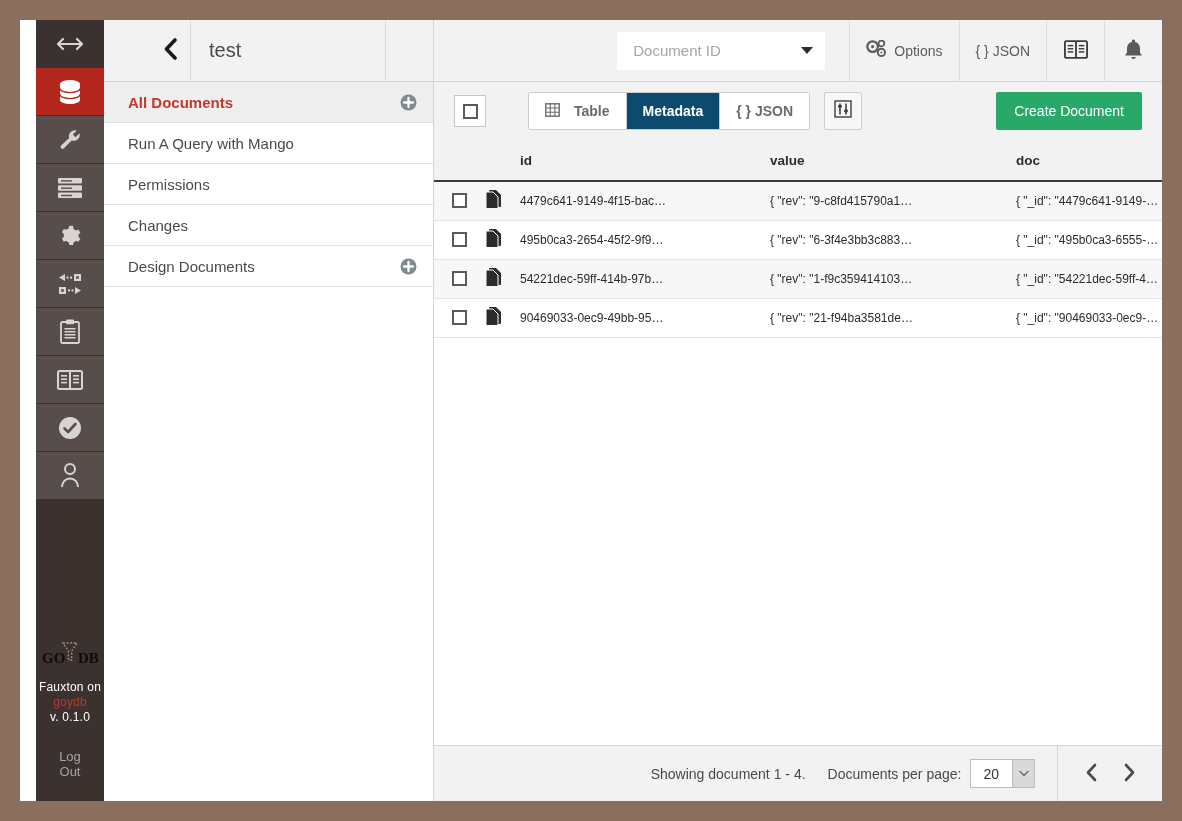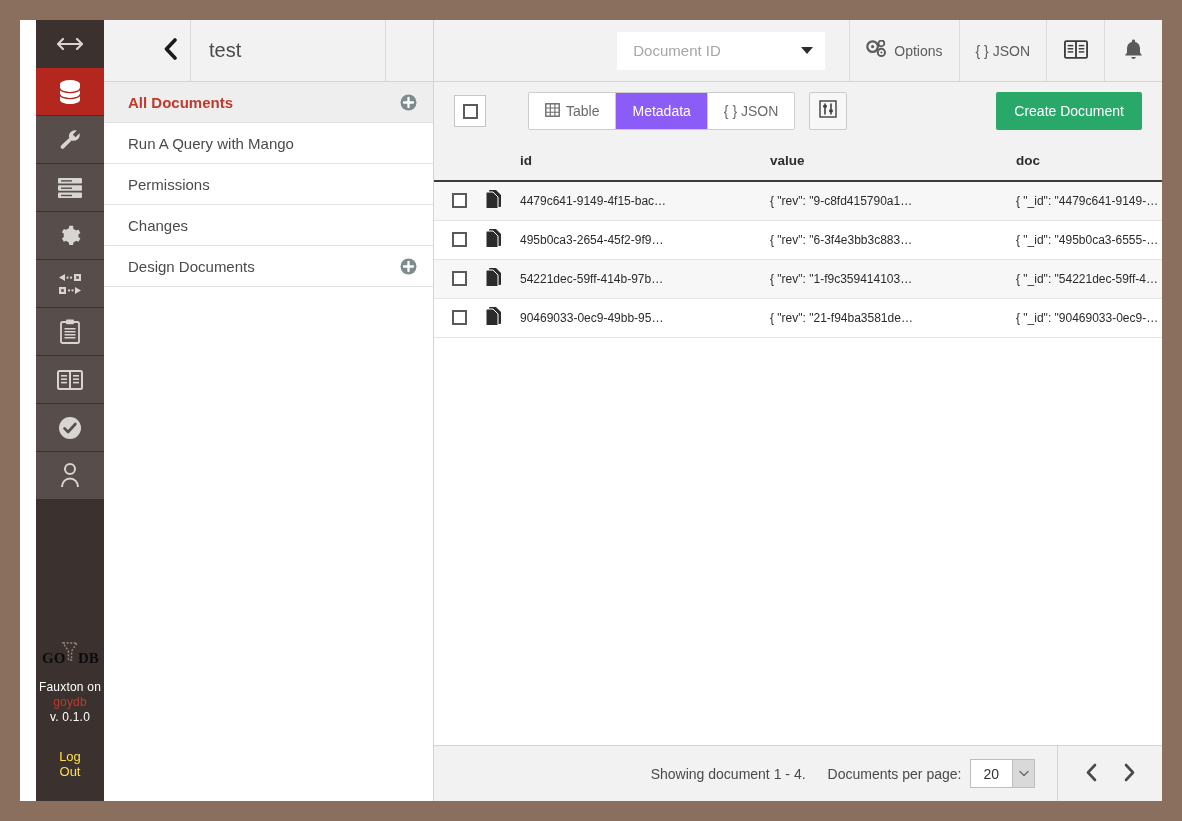--- a/index.html
+++ b/index.html
@@ -75,21 +75,21 @@
   }
   #brand-lines {
     color: #ffffff;
     font-size: 12px;
     line-height: 15px;
     padding: 4px 0 10px;
     letter-spacing: .2px;
   }
   #brand-db { color: #c0392b; }
   #logout {
-    color: #fde047;
+    color: #a3a3a3;
     font-size: 13px;
     padding: 14px 16px 16px;
     cursor: pointer;
   }
 
   
   #sidebar {
     width: 330px;
     flex: 0 0 330px;
     background: #ffffff;
@@ -235,31 +235,32 @@
     border: 1px solid #cccccc;
     background: #ffffff;
     height: 38px;
     border-radius: 2px;
     overflow: hidden;
   }
   .vtab {
     display: flex;
     align-items: center;
     justify-content: flex-start;
-    gap: 6px;
+    gap: 14px;
     padding: 0 16px;
     font-size: 14px;
     color: #6b6b6b;
     background: #ffffff;
     border-right: 1px solid #cccccc;
     cursor: pointer;
+    font-weight: bold;
   }
   .vtab:last-child { border-right: none; }
   .vtab.active {
-    background: #8b5cf6;
+    background: #0c4a6e;
     color: #ffffff;
   }
   #filter-btn {
     width: 38px; height: 38px;
     margin-left: 14px;
     border: 1px solid #cccccc;
     background: #f7f7f7;
     display: flex;
     align-items: center;
     justify-content: center;

